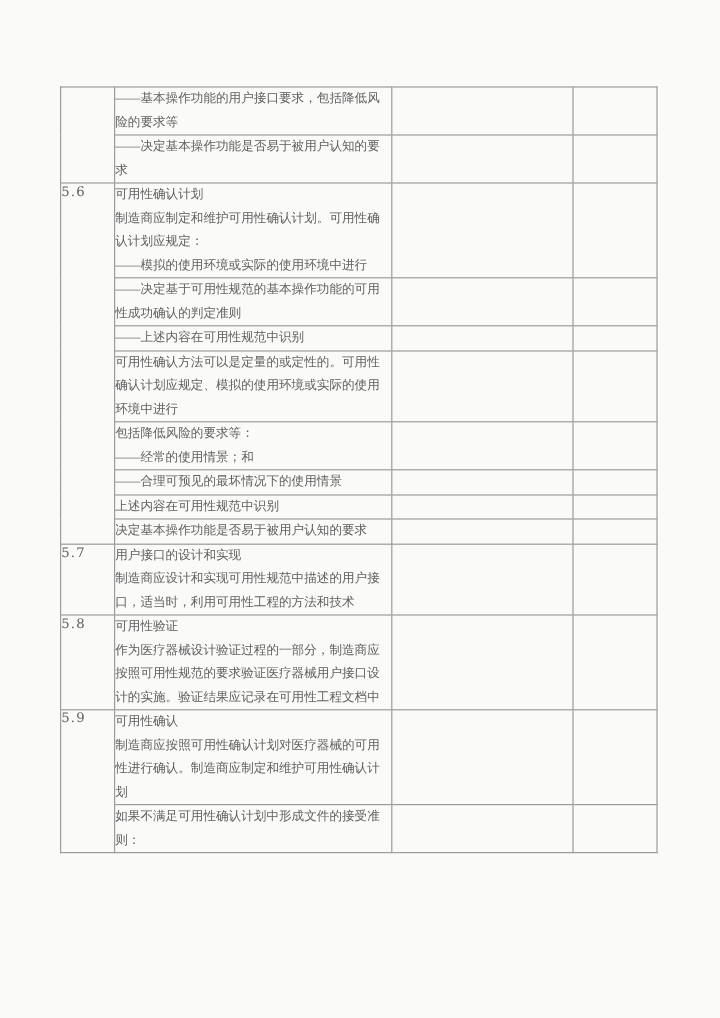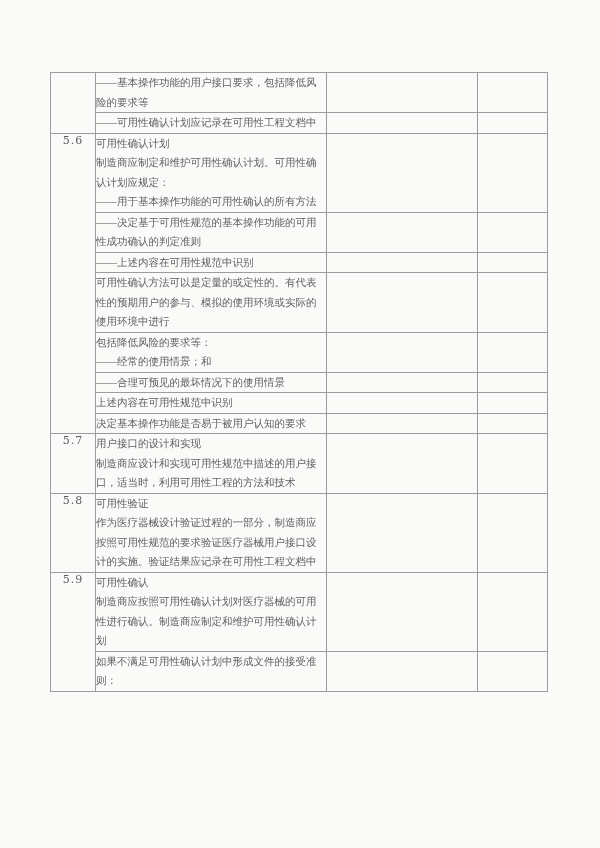--- a/index.html
+++ b/index.html
@@ -26,21 +26,21 @@
     border-collapse: collapse;
     table-layout: fixed;
   }
   table.doc-table td {
     border: 1px solid #9c9c9c;
     padding: 0;
     vertical-align: top;
     background: transparent;
   }
   td.num {
-    text-align: center;
+    text-align: left;
     vertical-align: middle;
     font-size: 11px;
     letter-spacing: 1px;
     color: #5d5d5d;
     font-family: "DejaVu Serif", serif;
   }
   td.text {
     font-size: 10.5px;
     line-height: 19.5px;
     color: #606060;
@@ -69,52 +69,52 @@
         <tr>
           <td class="num" rowspan="2"></td>
           <td class="text">
             <p>——基本操作功能的用户接口要求，包括降低风险的要求等</p>
           </td>
           <td class="blank"></td>
           <td class="blank"></td>
         </tr>
         <tr>
           <td class="text">
-            <p>——可用性确认计划应记录在可用性工程文档中</p>
+            <p>——决定基本操作功能是否易于被用户认知的要求</p>
           </td>
           <td class="blank"></td>
           <td class="blank"></td>
         </tr>
         <tr>
           <td class="num" rowspan="8">5.6</td>
           <td class="text">
             <p>可用性确认计划</p>
             <p>制造商应制定和维护可用性确认计划。可用性确认计划应规定：</p>
-            <p>——用于基本操作功能的可用性确认的所有方法</p>
+            <p>——模拟的使用环境或实际的使用环境中进行</p>
           </td>
           <td class="blank"></td>
           <td class="blank"></td>
         </tr>
         <tr>
           <td class="text">
             <p>——决定基于可用性规范的基本操作功能的可用性成功确认的判定准则</p>
           </td>
           <td class="blank"></td>
           <td class="blank"></td>
         </tr>
         <tr>
           <td class="text">
             <p>——上述内容在可用性规范中识别</p>
           </td>
           <td class="blank"></td>
           <td class="blank"></td>
         </tr>
         <tr>
           <td class="text">
-            <p>可用性确认方法可以是定量的或定性的。有代表性的预期用户的参与、模拟的使用环境或实际的使用环境中进行</p>
+            <p>可用性确认方法可以是定量的或定性的。可用性确认计划应规定、模拟的使用环境或实际的使用环境中进行</p>
           </td>
           <td class="blank"></td>
           <td class="blank"></td>
         </tr>
         <tr>
           <td class="text">
             <p>包括降低风险的要求等：</p>
             <p>——经常的使用情景；和</p>
           </td>
           <td class="blank"></td>

